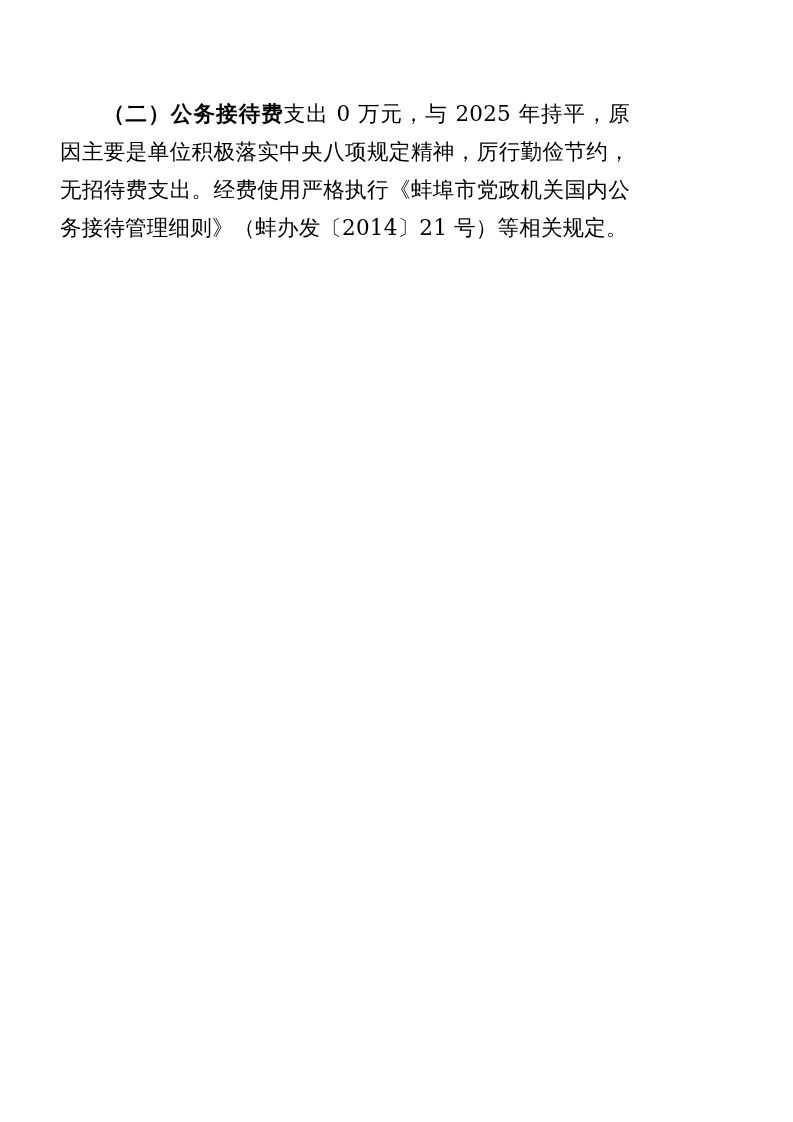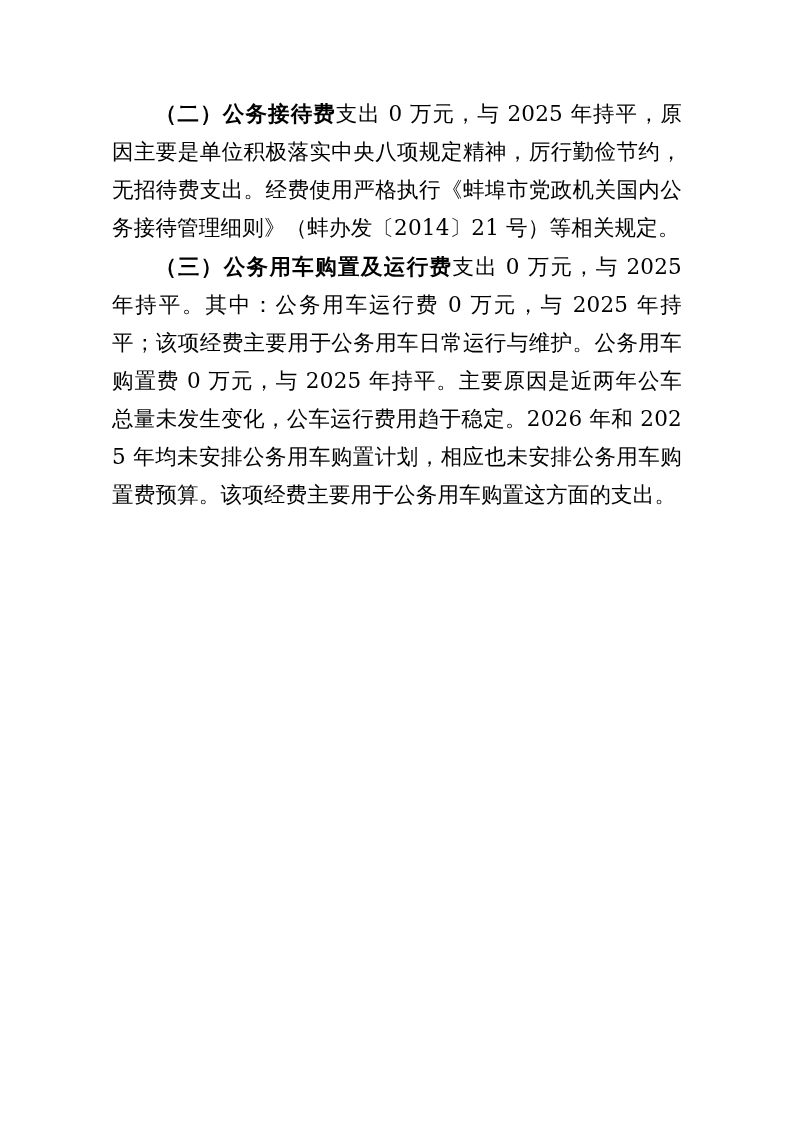--- a/index.html
+++ b/index.html
@@ -13,21 +13,21 @@
     font-family: "DejaVu Serif", "Liberation Serif", serif;
     color: #000000;
     overflow: hidden;
   }
   .page {
     position: relative;
     width: 786px;
     height: 1122px;
     background: #ffffff;
     box-sizing: border-box;
-    padding: 95px 112px 0 112px;
+    padding: 95px 112px 0 60px;
   }
   .doc-body {
     width: 570px;
   }
   .para {
     font-size: 21.5px;
     line-height: 38px;
     text-align: justify;
     text-justify: inter-ideograph;
     margin: 0 0 1px 0;
@@ -44,18 +44,15 @@
 </head>
 <body>
 
 <div class="page">
   <div class="doc-body">
 
     <p class="para">
       <span class="lead">（二）公务接待费</span><span>支出 0 万元，与 2025 年持平，原因主要是单位积极落实中央八项规定精神，厉行勤俭节约，无招待费支出。经费使用严格执行《蚌埠市党政机关国内公务接待管理细则》（蚌办发〔2014〕21 号）等相关规定。</span>
     </p>
 
-    <p class="para">
-      <span class="lead">（三）公务用车购置及运行费</span><span>支出 0 万元，与 2025 年持平。其中：公务用车运行费 0 万元，与 2025 年持平；该项经费主要用于公务用车日常运行与维护。公务用车购置费 0 万元，与 2025 年持平。主要原因是近两年公车总量未发生变化，公车运行费用趋于稳定。2026 年和 2025 年均未安排公务用车购置计划，相应也未安排公务用车购置费预算。该项经费主要用于公务用车购置这方面的支出。</span>
-    </p>
 
   </div>
 </div>
 
 </body></html>

